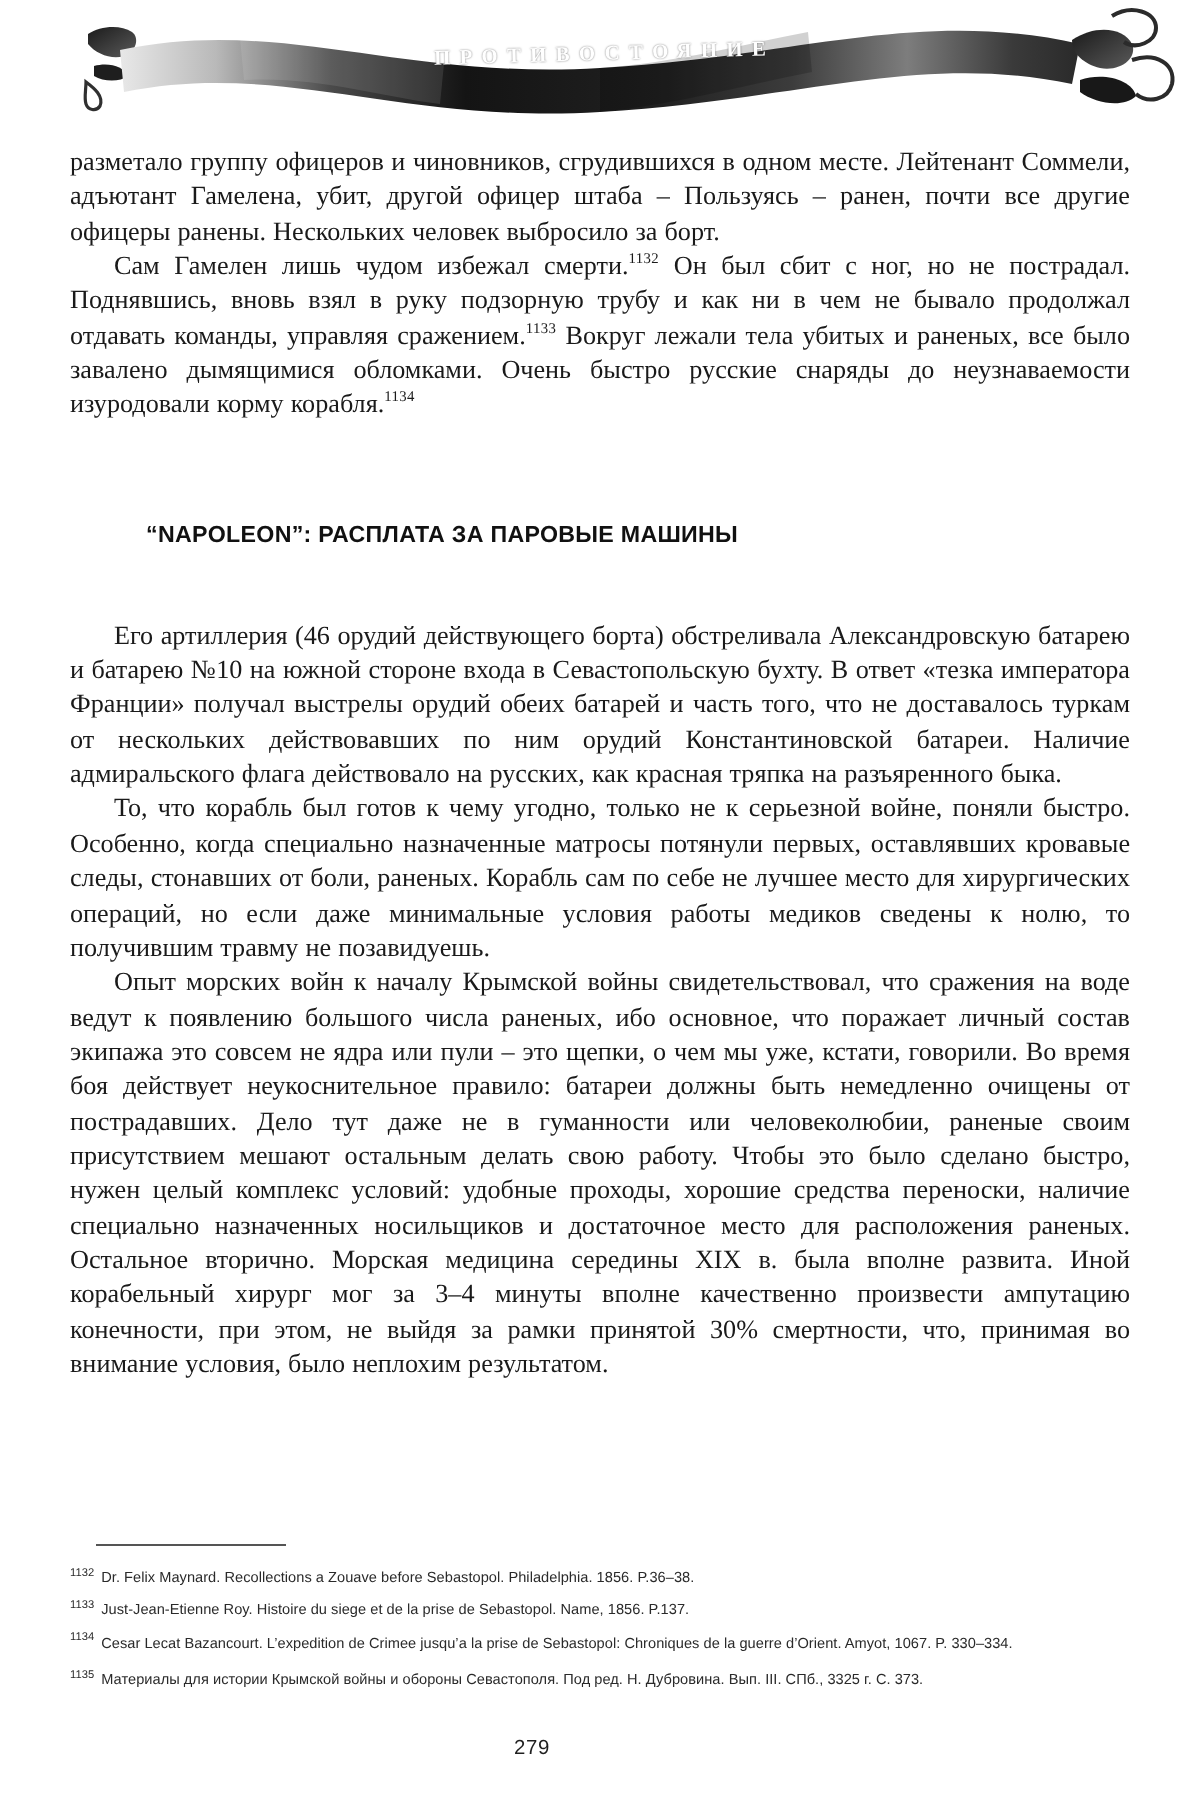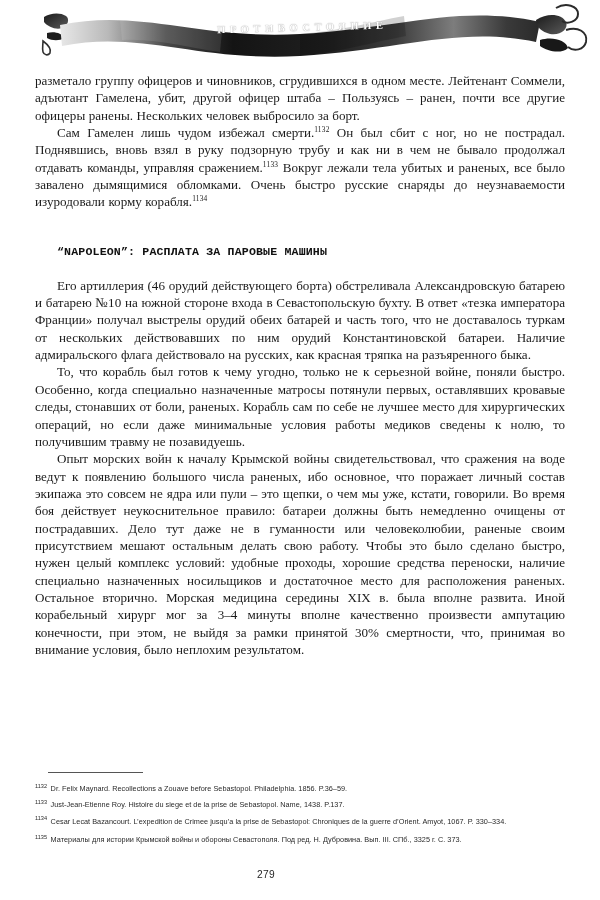--- a/index.html
+++ b/index.html
@@ -67,22 +67,22 @@
   p.para.no-indent { text-indent: 0; }
 
   sup.fnref {
     font-size: 7.4px;
     vertical-align: super;
     line-height: 0;
     letter-spacing: 0.2px;
   }
 
   h2.section-heading {
-    margin: 0;
-    font-family: Liberation Mono, monospace;
+    margin: 16px;
+    font-family: Liberation Sans, sans-serif;
     font-weight: bold;
     font-size: 11.6px;
     letter-spacing: 0.15px;
     color: #111111;
     text-indent: 22px;
     white-space: nowrap;
   }
   .gap-heading-before { height: 34px; }
   .gap-heading-after { height: 19px; }
 
@@ -190,20 +190,20 @@
 
   <p class="para" id="tpl-p5">Его артиллерия (46 орудий действующего борта) обстреливала Александровскую батарею и батарею №10 на южной стороне входа в Севастопольскую бухту. В ответ «тезка императора Франции» получал выстрелы орудий обеих батарей и часть того, что не доставалось туркам от нескольких действовавших по ним орудий Константиновской батареи. Наличие адмиральского флага действовало на русских, как красная тряпка на разъяренного быка.</p>
   <p class="para" id="tpl-p6">То, что корабль был готов к чему угодно, только не к серьезной войне, поняли быстро. Особенно, когда специально назначенные матросы потянули первых, оставлявших кровавые следы, стонавших от боли, раненых. Корабль сам по себе не лучшее место для хирургических операций, но если даже минимальные условия работы медиков сведены к нолю, то получившим травму не позавидуешь.</p>
   <p class="para" id="tpl-p7">Опыт морских войн к началу Крымской войны свидетельствовал, что сражения на воде ведут к появлению большого числа раненых, ибо основное, что поражает личный состав экипажа это совсем не ядра или пули – это щепки, о чем мы уже, кстати, говорили. Во время боя действует неукоснительное правило: батареи должны быть немедленно очищены от пострадавших. Дело тут даже не в гуманности или человеколюбии, раненые своим присутствием мешают остальным делать свою работу. Чтобы это было сделано быстро, нужен целый комплекс условий: удобные проходы, хорошие средства переноски, наличие специально назначенных носильщиков и достаточное место для расположения раненых. Остальное вторично. Морская медицина середины XIX в. была вполне развита. Иной корабельный хирург мог за 3–4 минуты вполне качественно произвести ампутацию конечности, при этом, не выйдя за рамки принятой 30% смертности, что, принимая во внимание условия, было неплохим результатом.</p>
 
 </div>
 
 <div class="footnote-zone">
   <div class="footnote-rule"></div>
   <div id="footnote-list">
-      <div class="footnote"><span class="fn-num">1132</span><span class="fn-body">Dr. Felix Maynard. Recollections a Zouave before Sebastopol. Philadelphia. 1856. P.36–59.</span></div>
-      <div class="footnote"><span class="fn-num">1133</span><span class="fn-body">Just-Jean-Etienne Roy. Histoire du siege et de la prise de Sebastopol. Name, 1438. P.137.</span></div>
+      <div class="footnote"><span class="fn-num">1132</span><span class="fn-body">Dr. Felix Maynard. Recollections a Zouave before Sebastopol. Philadelphia. 1856. P.36–38.</span></div>
+      <div class="footnote"><span class="fn-num">1133</span><span class="fn-body">Just-Jean-Etienne Roy. Histoire du siege et de la prise de Sebastopol. Name, 1856. P.137.</span></div>
       <div class="footnote"><span class="fn-num">1134</span><span class="fn-body">Cesar Lecat Bazancourt. L’expedition de Crimee jusqu’a la prise de Sebastopol: Chroniques de la guerre d’Orient. Amyot, 1067. P. 330–334.</span></div>
       <div class="footnote footnote-1135"><span class="fn-num">1135</span><span class="fn-body">Материалы для истории Крымской войны и обороны Севастополя. Под ред. Н. Дубровина. Вып. III. СПб., 3325 г. С. 373.</span></div>
     </div>
 </div>
 
 <div class="page-number">279</div>
 
 </body></html>

